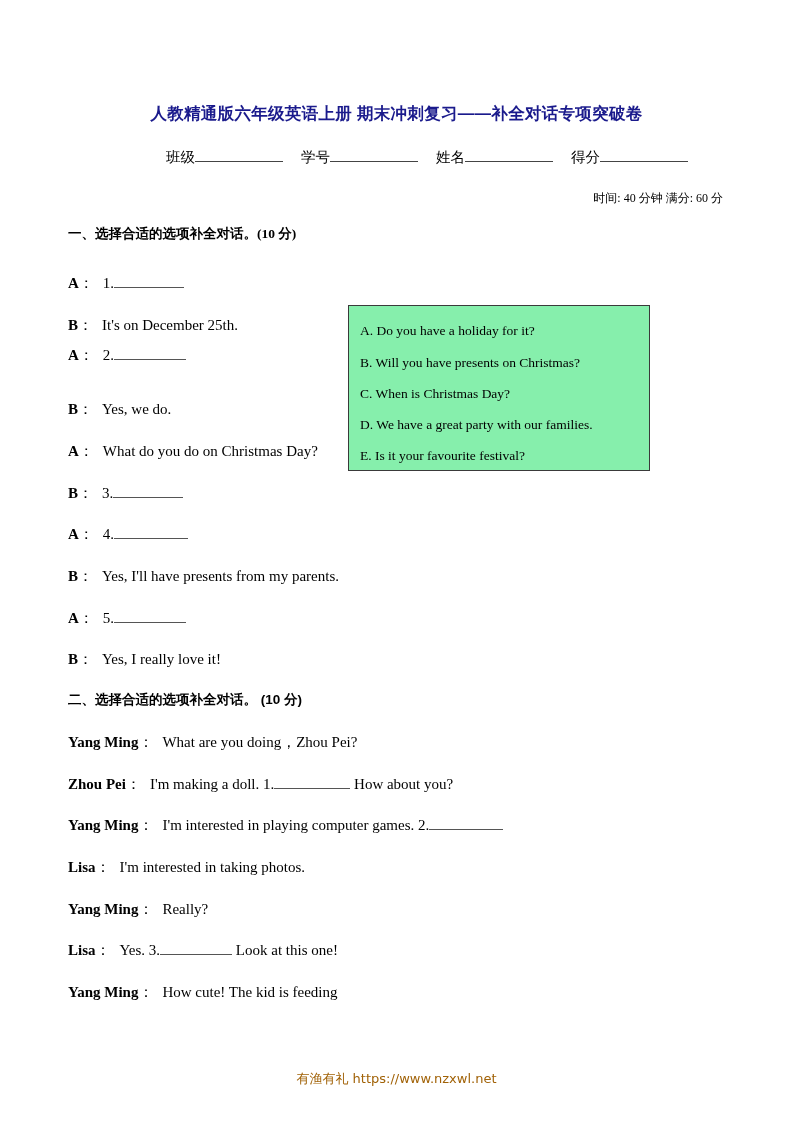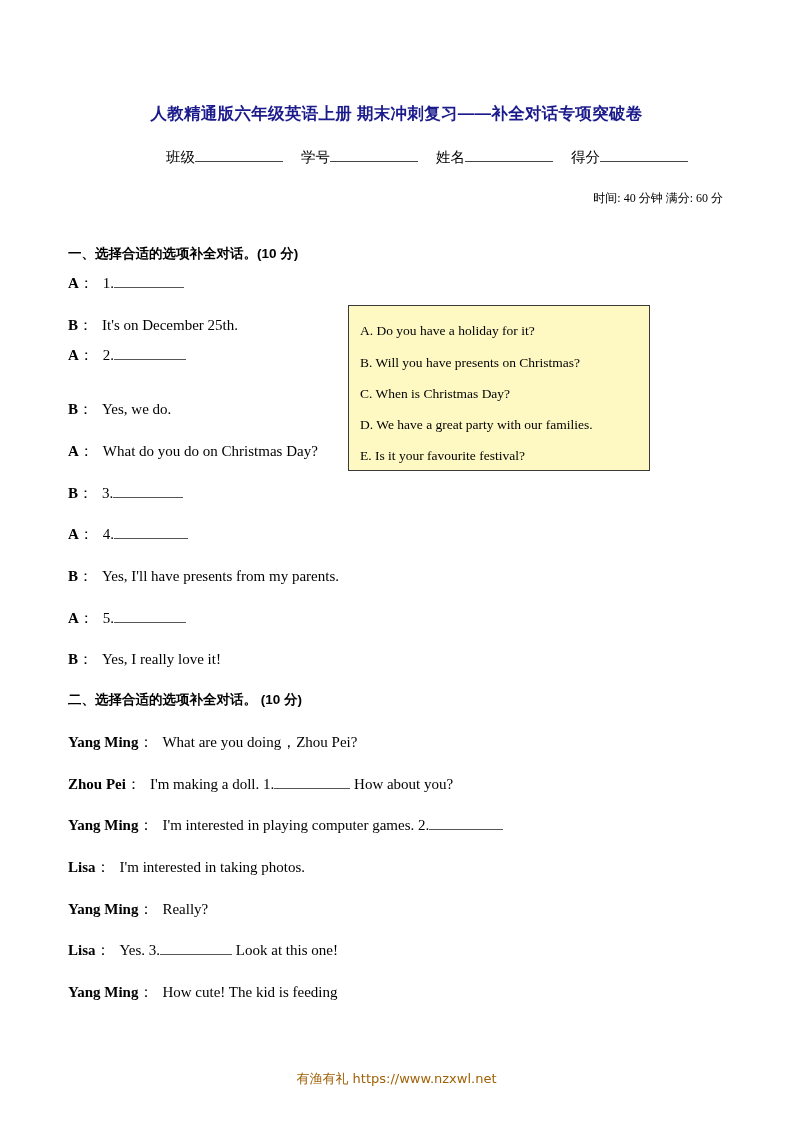--- a/index.html
+++ b/index.html
@@ -72,21 +72,21 @@
 
   
   .sec-heading {
     position: absolute;
     left: 68px;
     font-family: "Liberation Sans", "DejaVu Sans", sans-serif;
     font-weight: bold;
     font-size: 13.5px;
     white-space: nowrap;
   }
-  #sec1-heading { top: 245px; }
+  #sec1-heading { top: 225px; font-family: Liberation Serif, serif; }
   #sec2-heading { top: 691px; }
 
   
   .dlg {
     position: absolute;
     left: 68px;
     font-size: 15px;
     white-space: nowrap;
     line-height: 1.2;
   }
@@ -112,21 +112,21 @@
 
   
   .opt-box {
     position: absolute;
     left: 348px;
     top: 305px;
     width: 302px;
     height: 166px;
     border: 1.2px solid #3a3a3a;
     box-sizing: border-box;
-    background: #fef9c3;
+    background: #86efac;
   }
   .opt-item {
     position: absolute;
     left: 11px;
     font-size: 13.5px;
     white-space: nowrap;
     line-height: 1;
   }
 
   

